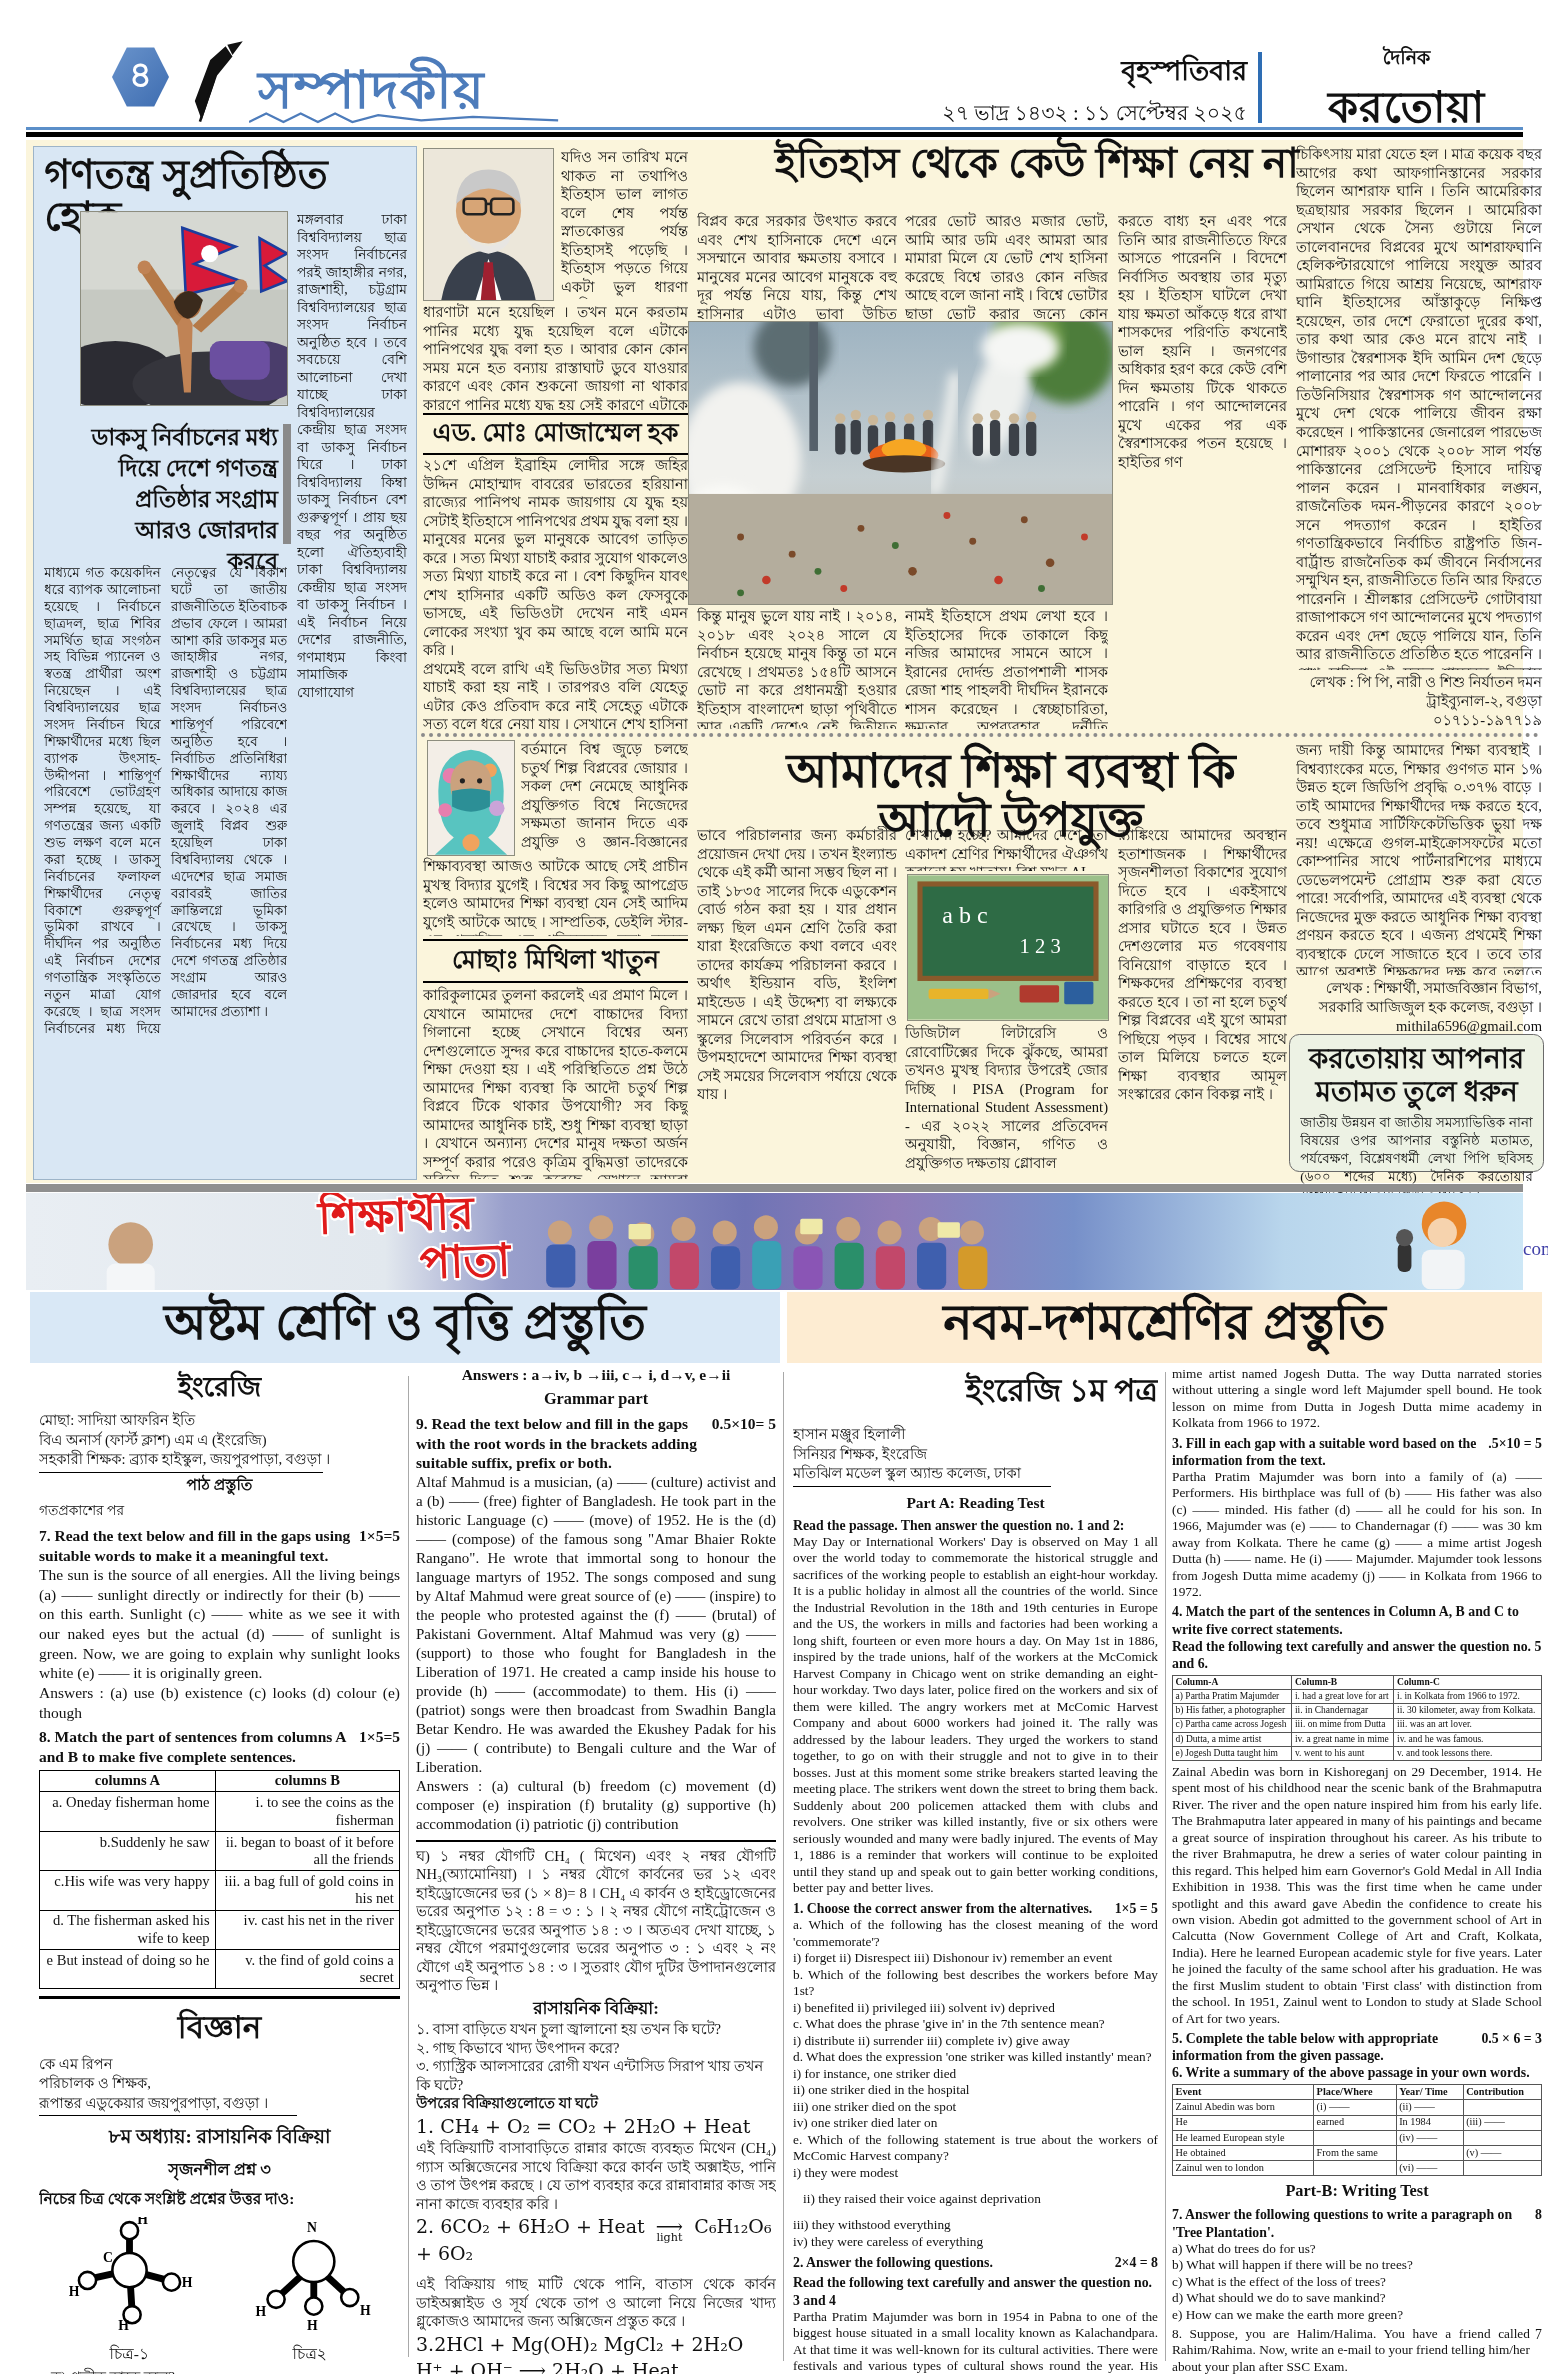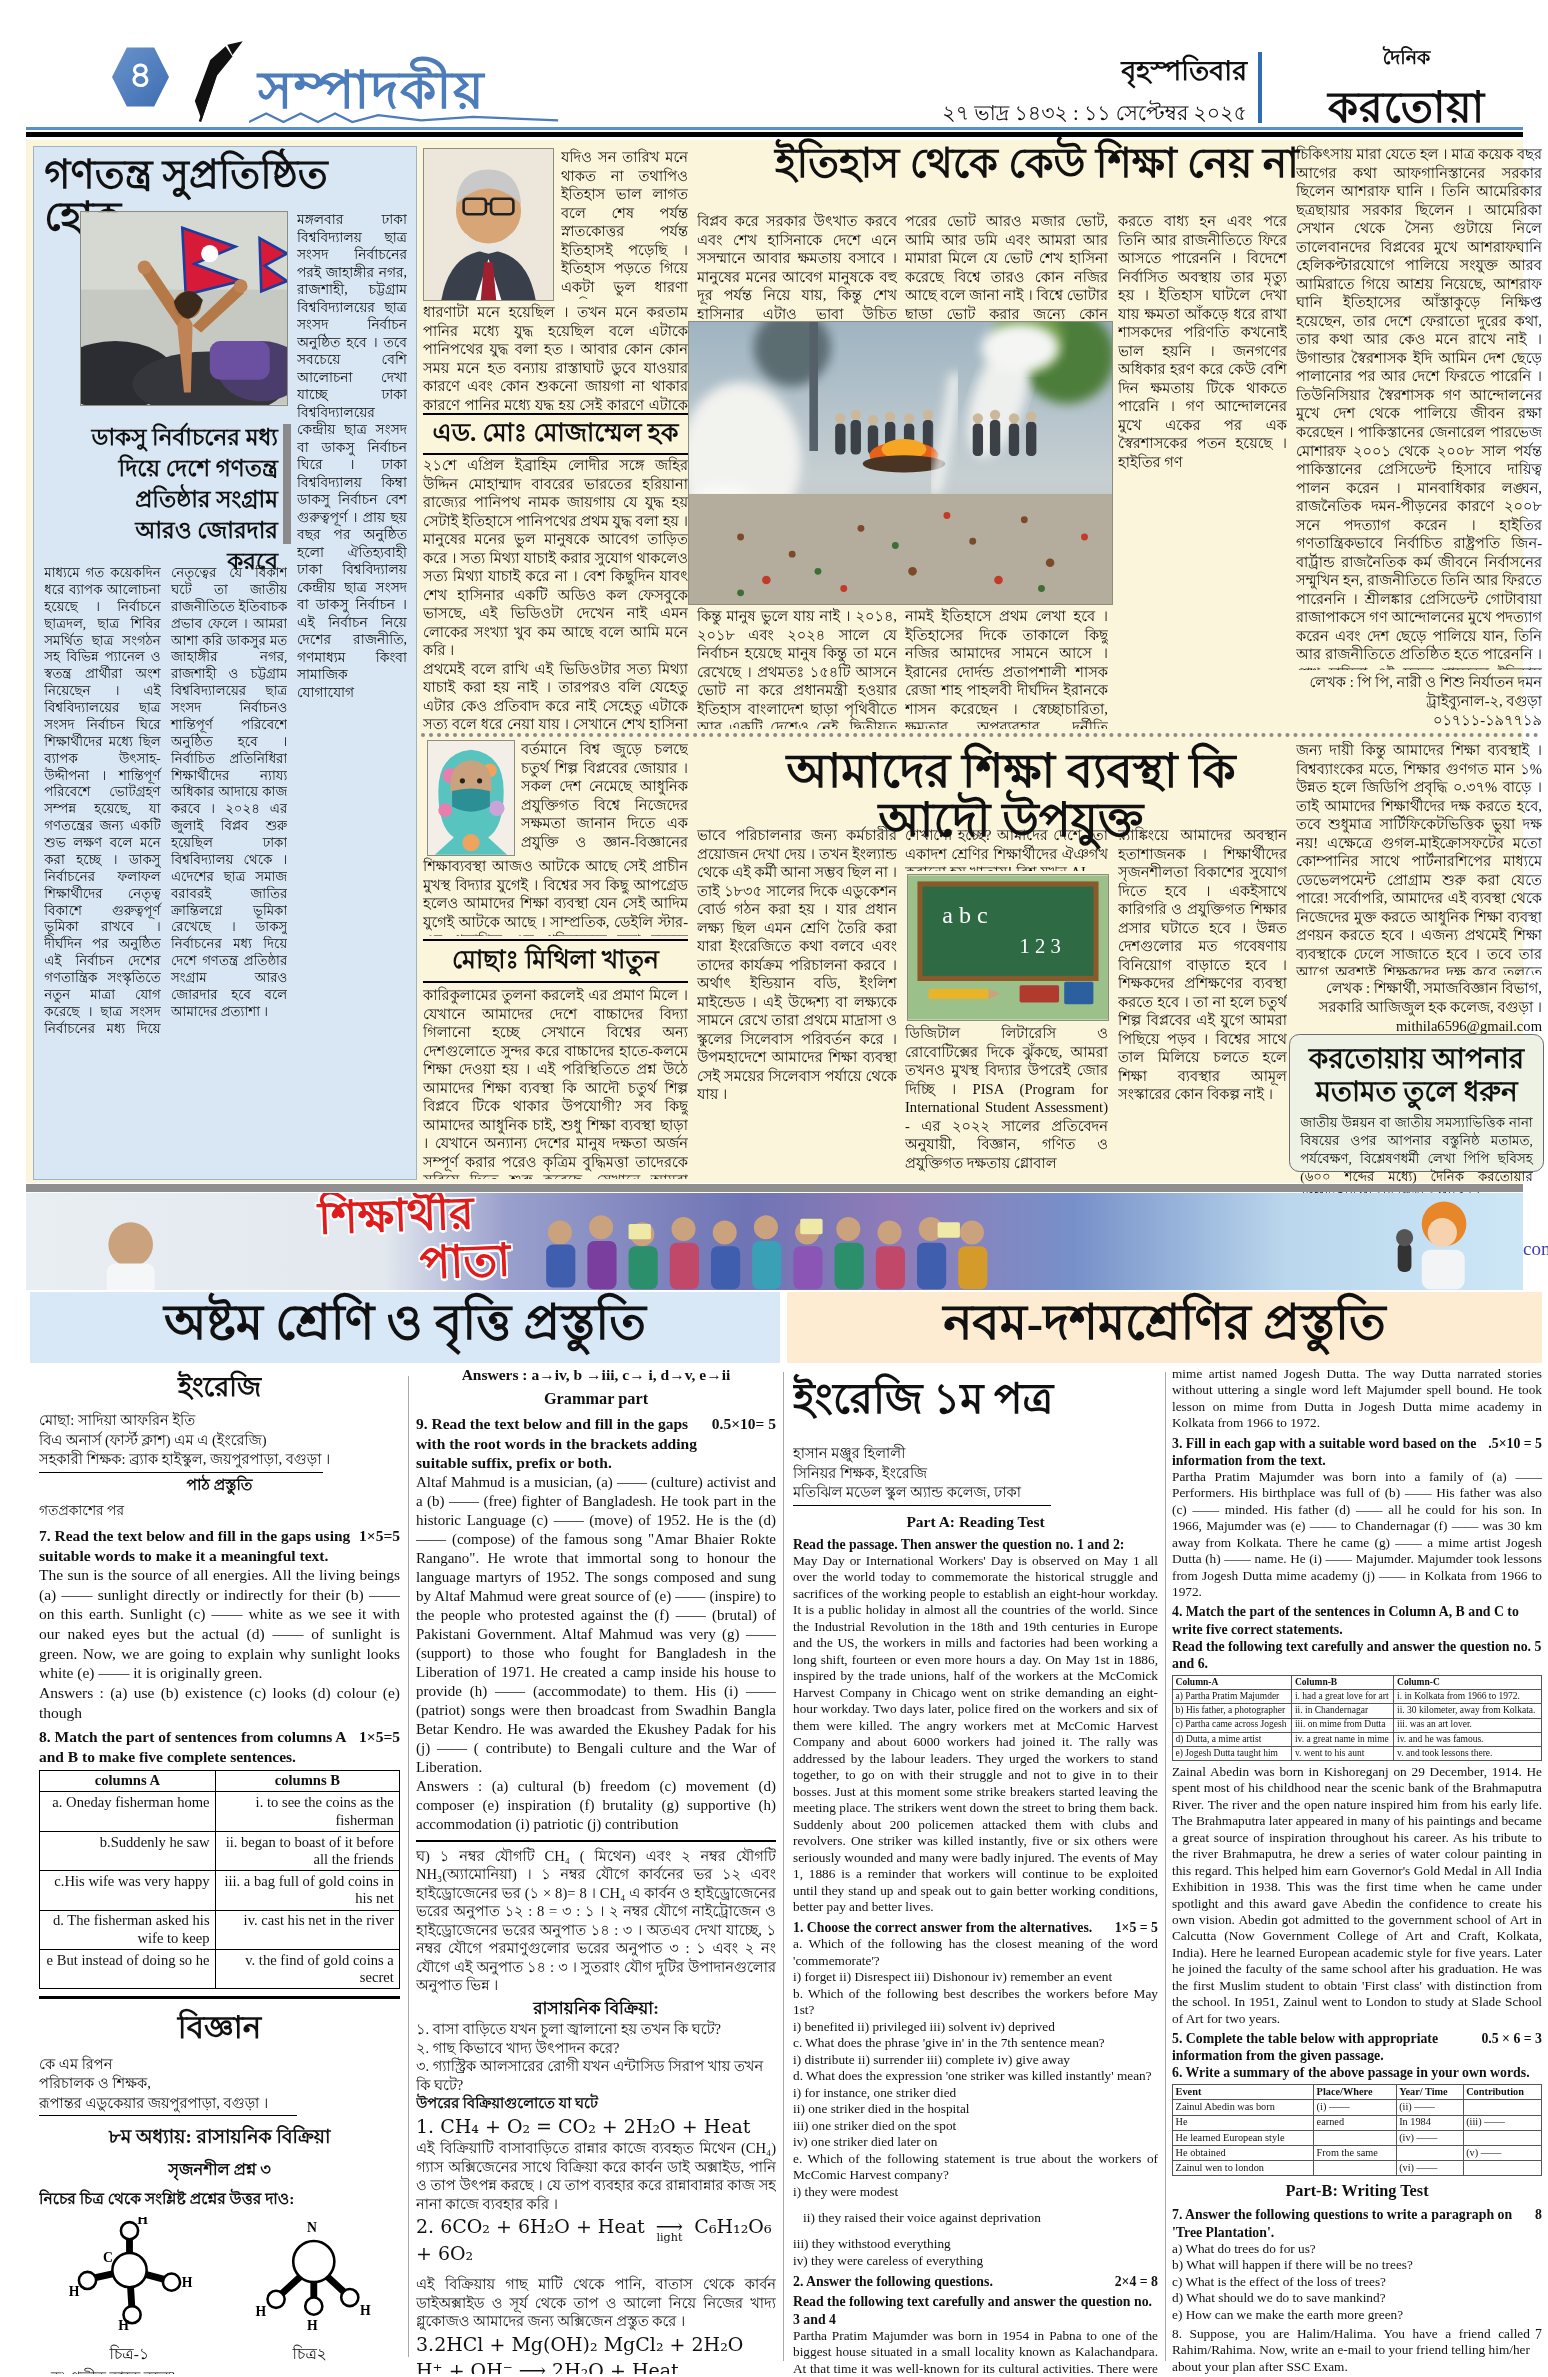--- a/index.html
+++ b/index.html
@@ -41,21 +41,21 @@
   .opbox .em{font-size:19px;color:#4040a8;font-family:"Liberation Serif",serif}
   
   .greyband{background:#8f8f8f}
   .bannerbase{background:linear-gradient(90deg,#e9eef3 0%,#e2e8ee 24%,#9aa0cc 32%,#6f74b5 48%,#8f7cb8 58%,#7790c9 70%,#b9d6ec 84%,#cde7f6 100%)}
   .bannertitle{color:#e01b1b;font-weight:bold;line-height:.95;transform:rotate(-2deg);
      text-shadow:-1.7px -1.7px 0 #fff,1.7px -1.7px 0 #fff,-1.7px 1.7px 0 #fff,1.7px 1.7px 0 #fff,0 2.6px 0 #fff}
   .bandL{background:#d9e8f6}
   .bandR{background:#fdecd2}
   .bandtitle{font-size:49px;font-weight:bold;text-align:center;line-height:1.25}
   .subj{font-size:27px;font-weight:bold;text-align:center}
-  .subj2{font-size:42px;font-weight:bold;text-align:left}
+  .subj2{font-size:31px;font-weight:bold;text-align:right}
   .auth{font-size:14.6px;line-height:1.35}
   .qhead{font-weight:bold;font-size:15.5px;line-height:1.25;display:flex}
   .qhead .tx{flex:1}
   .qhead .mk{white-space:nowrap;padding-left:6.9px}
   .qtxt{font-size:15.5px;line-height:1.27;text-align:justify}
   .qans{font-size:15.5px;line-height:1.27;text-align:justify}
   table.tab{border-collapse:collapse;width:100%;font-size:14.6px;line-height:1.2}
   table.tab td,table.tab th{border:1.3px solid #000;padding:1.7px 5.2px;vertical-align:top;text-align:right}
   table.tab th{text-align:center;font-weight:bold}
   table.small{border-collapse:collapse;width:100%;font-size:9.5px;line-height:1.2}

